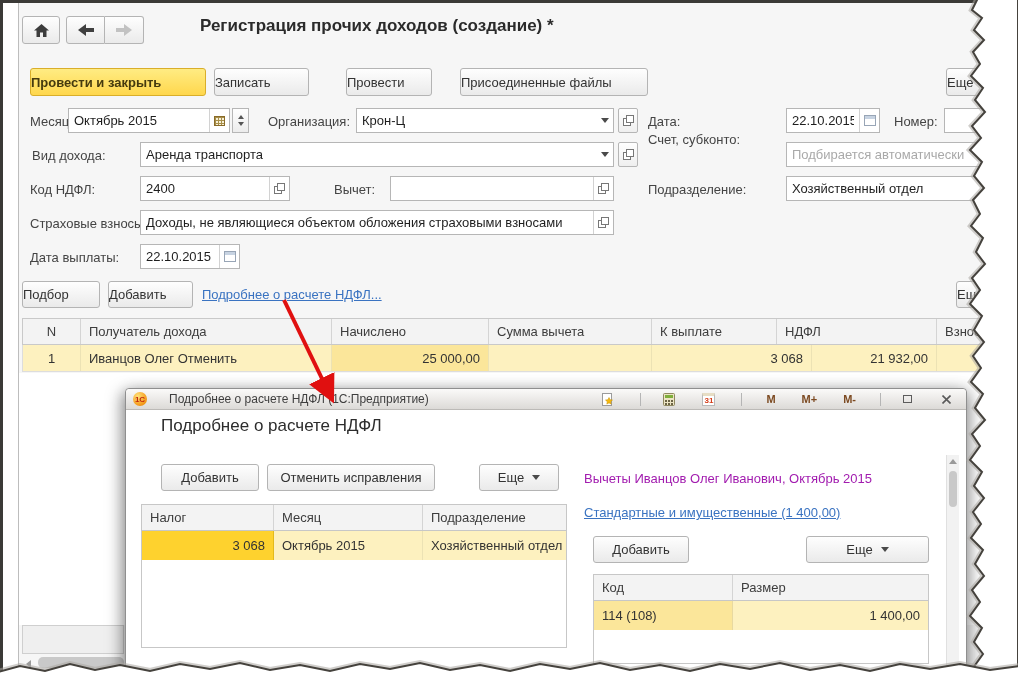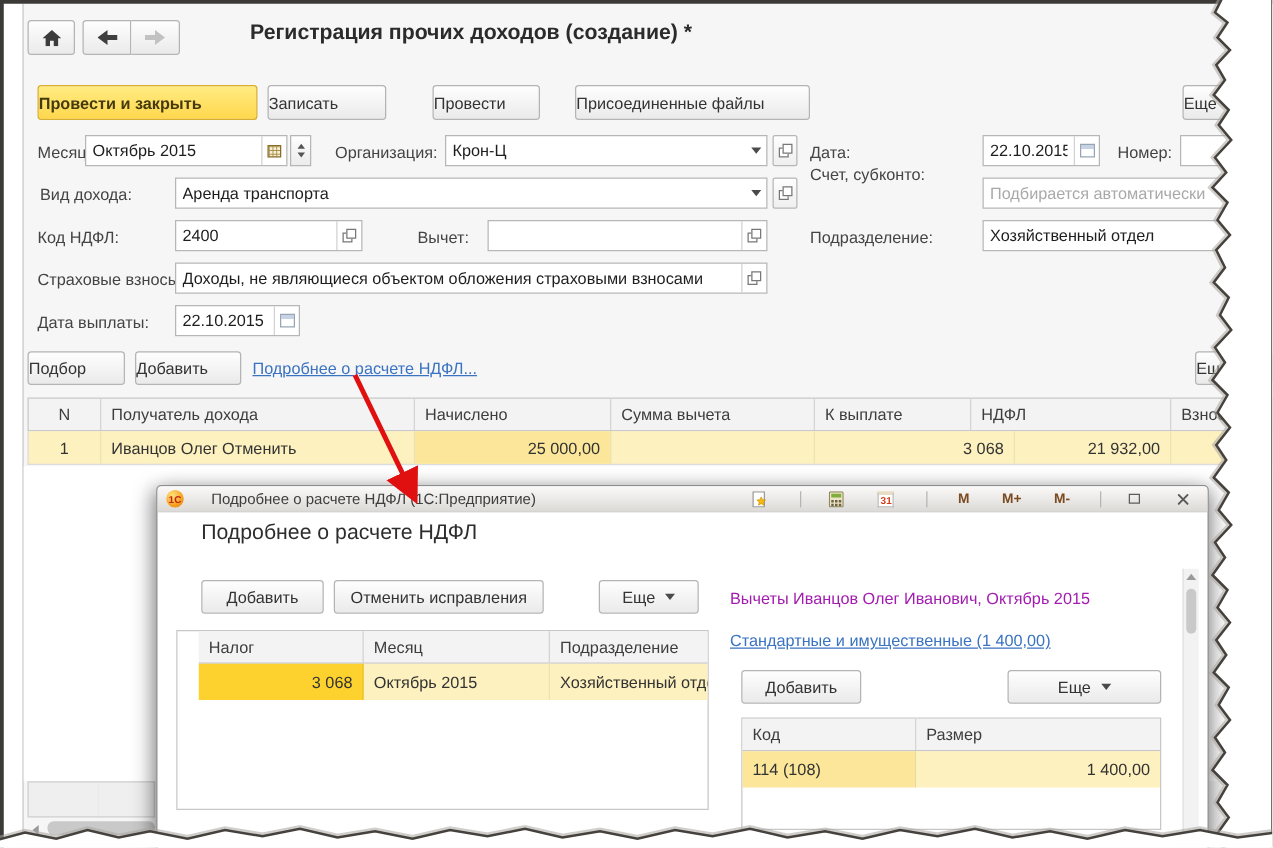--- a/index.html
+++ b/index.html
@@ -305,21 +305,21 @@
       </div>
     <div class="dbtn" style="left:141px;top:75px;width:168px;">
       <span>Отменить исправления</span>
       </div>
     <div class="dbtn" style="left:353px;top:75px;width:80px;">
       <span>Еще</span>
       <span class="caret"></span>
       </div>
     <div class="green" style="left:458px;top:82px;">Вычеты Иванцов Олег Иванович, Октябрь 2015</div>
 
-    <div class="dtable" style="left:15px;top:115px;width:426px;height:144px;padding-left:17px;">
+    <div class="dtable" style="left:15px;top:115px;width:426px;height:144px;">
       <div class="dhead">
         <div class="th" style="width:132px;">Налог</div>
         <div class="th" style="width:149px;">Месяц</div>
         <div class="th" style="flex:1;border-right:none;">Подразделение</div>
       </div>
       <div class="drow">
         <div class="td r gold" style="width:132px;border-right:1px solid #e3ba1a;">3 068</div>
         <div class="td pale" style="width:149px;">Октябрь 2015</div>
         <div class="td pale" style="flex:1;border-right:none;">Хозяйственный отдел</div>
       </div>

